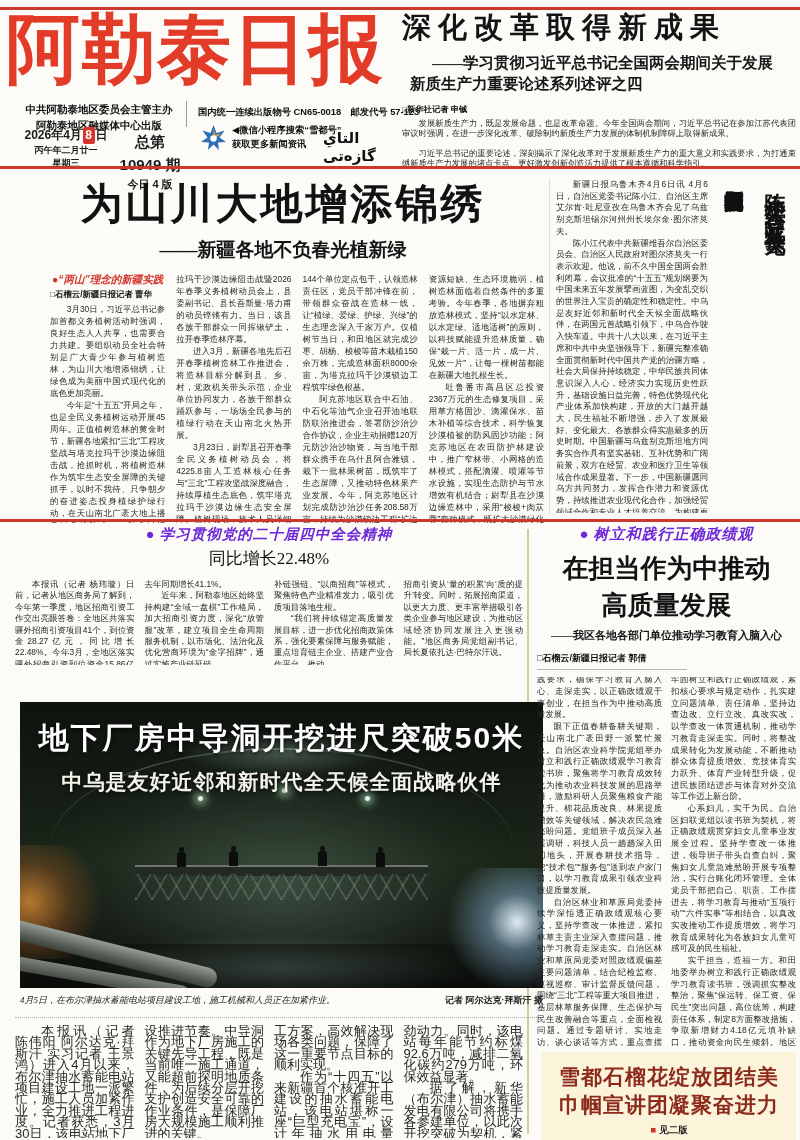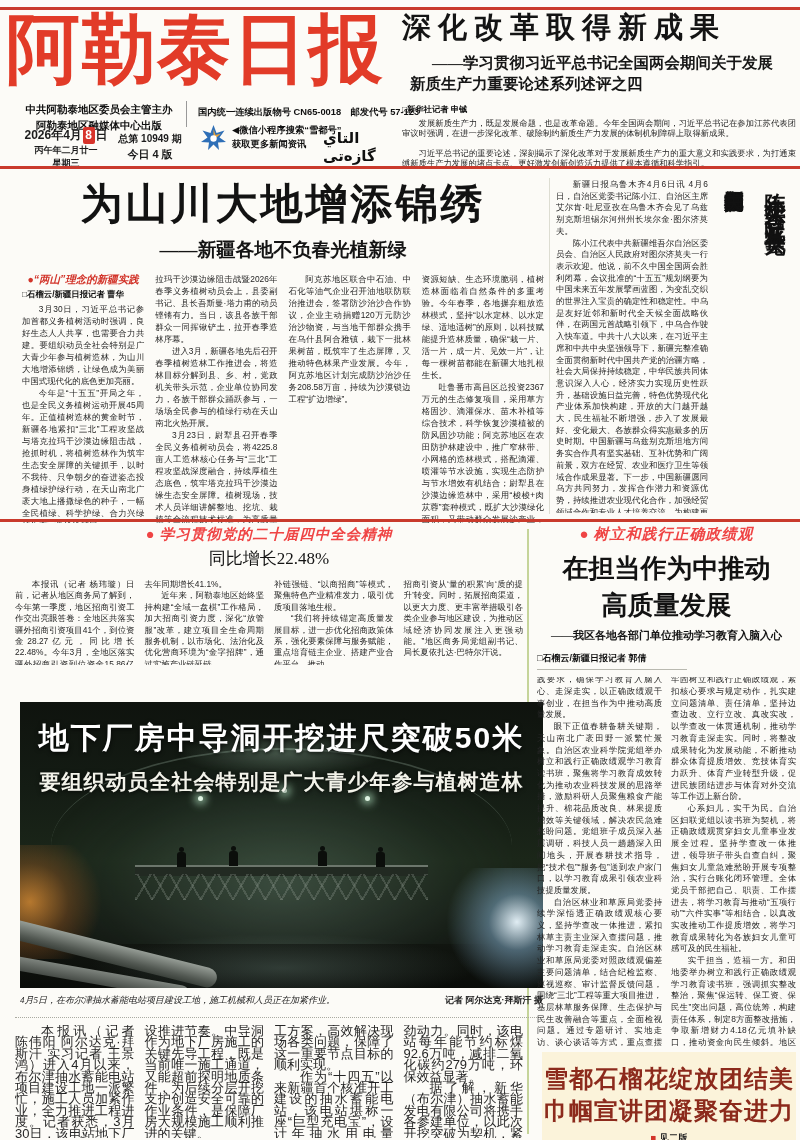--- a/index.html
+++ b/index.html
@@ -18,21 +18,21 @@
     color:#e23b28;letter-spacing:2px;transform:scaleX(.97);transform-origin:left;}
   .publisher{position:absolute;left:16px;top:101px;width:166px;text-align:center;
     font-size:10.5px;font-weight:bold;line-height:1.55;color:#101010;}
   .vdiv{position:absolute;left:186px;top:101px;width:1px;height:26px;background:#999;}
   .pubnum{position:absolute;left:198px;top:106px;width:200px;font-size:9.3px;font-weight:bold;white-space:nowrap;color:#101010;}
   .datebox{position:absolute;left:18px;top:127px;width:96px;text-align:center;line-height:1.45;}
   .date-main{font-size:12px;font-weight:bold;}
   .day-box{display:inline-block;background:#d7342b;color:#fff;padding:0 2.5px;margin:0 1px;border-radius:2px;font-weight:bold;}
   .date-sub{font-size:9px;font-weight:bold;}
   .issuebox{position:absolute;left:118px;top:131px;width:64px;text-align:center;line-height:1.5;}
-  .issue-no{font-size:10px;font-weight:bold;}
+  .issue-no{font-size:15px;font-weight:bold;}
   .issue-pages{font-size:11px;font-weight:bold;}
   .wechat{position:absolute;left:200px;top:124px;display:flex;align-items:center;gap:5px;}
   .wechat-text{font-size:9.3px;font-weight:bold;line-height:1.5;color:#101010;}
   .kazakh{position:absolute;left:323px;top:129px;width:76px;font-size:15px;font-weight:bold;direction:rtl;text-align:left;color:#101010;}
 
   
   .cols{display:flex;overflow:hidden;text-align:justify;color:#262626;}
   .col{flex:1 1 0;}
   .col p{margin:0;text-indent:2em;}
   .col p.cont{text-indent:0;}
@@ -43,37 +43,37 @@
   .top-article{position:absolute;left:402px;top:8px;width:394px;}
   .top-article h1{margin:0;font-size:29px;font-weight:900;letter-spacing:7px;color:#141414;white-space:nowrap;}
   .top-article .sub1{margin-top:5px;padding-left:30px;font-weight:bold;font-size:15.5px;white-space:nowrap;color:#161616;}
   .top-article .sub2{padding-left:8px;font-weight:bold;font-size:15.5px;white-space:nowrap;color:#161616;}
   .top-article .cols{margin-top:7px;gap:9px;height:68px;font-size:8.3px;line-height:10.6px;flex-direction:column;}
 
   
   .lead{position:absolute;left:22px;top:176px;width:522px;}
   .lead h2{margin:0;text-align:center;font-size:42px;font-weight:900;letter-spacing:3px;color:#121212;}
   .lead .sub{text-align:center;font-weight:bold;font-size:19px;margin-top:5px;color:#141414;}
-  .lead .cols{margin-top:10px;gap:11px;height:250px;font-size:8.4px;line-height:12px;}
+  .lead .cols{margin-top:10px;gap:11px;height:250px;font-size:8.4px;line-height:12px;margin-left:28px;}
 
   
   .meeting{position:absolute;left:556px;top:176px;width:240px;height:340px;}
   .meeting-body{position:absolute;left:0;top:3px;width:152px;height:334px;overflow:hidden;
     font-size:8.4px;line-height:11.7px;text-align:justify;color:#262626;}
   .meeting-body p{margin:0;text-indent:2em;}
   .meeting-title{position:absolute;right:0;top:0;height:340px;writing-mode:vertical-rl;
     font-family:"Liberation Serif","DejaVu Serif",serif;font-weight:900;color:#111;}
   .meeting-title .t1{font-size:21px;letter-spacing:3px;line-height:42px;}
   .meeting-title .t2{font-size:19px;letter-spacing:0;line-height:40px;}
 
   #sep-a{position:absolute;left:549px;top:178px;width:1px;height:336px;background:#ddddd2;}
   #sep-b{position:absolute;left:527px;top:529px;width:2px;height:605px;background:#c5d49a;}
 
   
-  .banner{text-align:center;color:#ef4444;font-weight:bold;font-style:italic;letter-spacing:1px;}
+  .banner{text-align:center;color:#6d28d9;font-weight:bold;font-style:italic;letter-spacing:1px;}
   .banner .dot{font-style:normal;margin-right:4px;}
 
   
   .invest{position:absolute;left:15px;top:525px;width:508px;}
   .invest .banner{font-size:14.5px;}
   .invest h3{margin:3px 0 0;text-align:center;font-size:24px;font-weight:900;letter-spacing:-.3px;white-space:nowrap;color:#121212;}
   .invest .sub{text-align:center;font-size:17px;margin-top:3px;color:#141414;}
   .invest .cols{margin-top:9px;gap:10px;height:86px;font-size:8.4px;line-height:11.4px;}
 
   
@@ -120,21 +120,21 @@
   .gov{position:absolute;left:537px;top:525px;width:259px;}
   .gov .banner{font-size:15px;font-family:Liberation Mono, monospace;}
   .gov h3{margin:4px 0 0;text-align:center;font-size:26px;font-weight:900;line-height:1.28;color:#121212;}
   .gov .sub{text-align:center;font-weight:bold;font-size:11px;margin-top:5px;white-space:nowrap;color:#141414;}
   .gov .byl-row{margin-top:9px;font-weight:bold;font-size:9px;padding-bottom:4px;border-bottom:1px solid #b9b9b0;width:150px;color:#111;}
   .gov .cols{margin-top:7px;gap:9px;height:370px;font-size:8.4px;line-height:11.7px;align-items:center;}
 
   
   .teaser{position:absolute;left:542px;top:1052px;width:254px;height:88px;background:#fbf3da;
     text-align:center;box-sizing:border-box;padding-top:11px;}
-  .teaser .tl{font-family:"Liberation Serif","DejaVu Serif",serif;font-weight:900;font-size:24px;
+  .teaser .tl{font-family:"Liberation Serif","DejaVu Serif",serif;font-weight:900;font-size:21px;
     color:#8c2a1c;line-height:1.35;letter-spacing:1px;}
   .teaser .ref{margin-top:4px;font-size:9.5px;color:#222;font-weight:bold;}
   .teaser .sq{color:#d2342a;margin-right:3px;}
 </style>
 </head>
 <body>
 
 <div class="page">
 
   <div class="redline" id="rule-top"></div>
@@ -204,20 +204,21 @@
           <p class="byl">□石榴云/新疆日报记者 曹华</p>
           <p>3月30日，习近平总书记参加首都义务植树活动时强调，良好生态人人共享，也需要合力共建。要组织动员全社会特别是广大青少年参与植树造林，为山川大地增添锦绣，让绿色成为美丽中国式现代化的底色更加亮丽。</p>
           <p>今年是“十五五”开局之年，也是全民义务植树运动开展45周年。正值植树造林的黄金时节，新疆各地紧扣“三北”工程攻坚战与塔克拉玛干沙漠边缘阻击战，抢抓时机，将植树造林作为筑牢生态安全屏障的关键抓手，以时不我待、只争朝夕的奋进姿态投身植绿护绿行动，在天山南北广袤大地上播撒绿色的种子，一幅全民植绿、科学护绿、合力兴绿的生态画卷徐徐铺展。</p>
         </div>
         <div class="col">
           <p class="cont">拉玛干沙漠边缘阻击战暨2026年春季义务植树动员会上，县委副书记、县长吾斯曼·塔力甫的动员铿锵有力。当日，该县各族干部群众一同挥锹铲土，拉开春季造林序幕。</p>
           <p>进入3月，新疆各地先后召开春季植树造林工作推进会，将造林目标分解到县、乡、村，党政机关带头示范，企业单位协同发力，各族干部群众踊跃参与，一场场全民参与的植绿行动在天山南北火热开展。</p>
           <p>3月23日，尉犁县召开春季全民义务植树动员会，将4225.8亩人工造林核心任务与“三北”工程攻坚战深度融合，持续厚植生态底色，筑牢塔克拉玛干沙漠边缘生态安全屏障。植树现场，技术人员详细讲解整地、挖坑、栽植等全流程技术标准，为高质量造林提供技术支撑。</p>
         </div>
         <div class="col">
+          <p class="cont">144个单位定点包干，认领造林责任区，党员干部冲锋在前，带领群众奋战在造林一线，让“植绿、爱绿、护绿、兴绿”的生态理念深入千家万户。仅植树节当日，和田地区就完成沙枣、胡杨、梭梭等苗木栽植150余万株，完成造林面积8000余亩，为塔克拉玛干沙漠锁边工程筑牢绿色根基。</p>
           <p>阿克苏地区联合中石油、中石化等油气企业召开油地联防联治推进会，签署防沙治沙合作协议，企业主动捐赠120万元防沙治沙物资，与当地干部群众携手在乌什县阿合雅镇，栽下一批林果树苗，既筑牢了生态屏障，又推动特色林果产业发展。今年，阿克苏地区计划完成防沙治沙任务208.58万亩，持续为沙漠锁边工程“扩边增绿”。</p>
         </div>
         <div class="col">
           <p class="cont">资源短缺、生态环境脆弱，植树造林面临着自然条件的多重考验。今年春季，各地摒弃粗放造林模式，坚持“以水定林、以水定绿、适地适树”的原则，以科技赋能提升造林质量，确保“栽一片、活一片，成一片、见效一片”，让每一棵树苗都能在新疆大地扎根生长。</p>
           <p>吐鲁番市高昌区总投资2367万元的生态修复项目，采用草方格固沙、滴灌保水、苗木补植等综合技术，科学恢复沙漠植被的防风固沙功能；阿克苏地区在农田防护林建设中，推广窄林带、小网格的造林模式，搭配滴灌、喷灌等节水设施，实现生态防护与节水增效有机结合；尉犁县在沙漠边缘造林中，采用“梭梭+肉苁蓉”套种模式，既扩大沙漠绿化面积，又带动群众发展沙产业，让科学造林成为生态改善与群众增收的纽带。（下转第二版）</p>
         </div>
       </div>
   </section>
 
   <div id="sep-a"></div>
@@ -268,21 +269,21 @@
     <div class="ph-worker" style="left:30%;top:52.5%;"></div>
     <div class="ph-worker" style="left:40%;top:52%;"></div>
     <div class="ph-worker" style="left:57%;top:52%;"></div>
     <div class="ph-worker" style="left:68%;top:52.5%;"></div>
     <div class="ph-flood"></div>
     <div class="ph-orange"></div>
     <div class="ph-floor"></div>
     <div class="ph-pipe1"></div>
     <div class="ph-pipe2"></div>
     <div class="ph-ttl">地下厂房中导洞开挖进尺突破50米</div>
-    <div class="ph-sttl">要组织动员全社会特别是广大青少年参与植树造林</div>
+    <div class="ph-sttl">中乌是友好近邻和新时代全天候全面战略伙伴</div>
   </figure>
 
   <div class="caption">
     <span class="ctext">4月5日，在布尔津抽水蓄能电站项目建设工地，施工机械和人员正在加紧作业。</span>
     <span class="credit">记者 阿尔达克·拜斯汗 摄</span>
   </div>
   <div class="dotted"></div>
 
   <section class="bottom-art cols">
       <div class="col">

